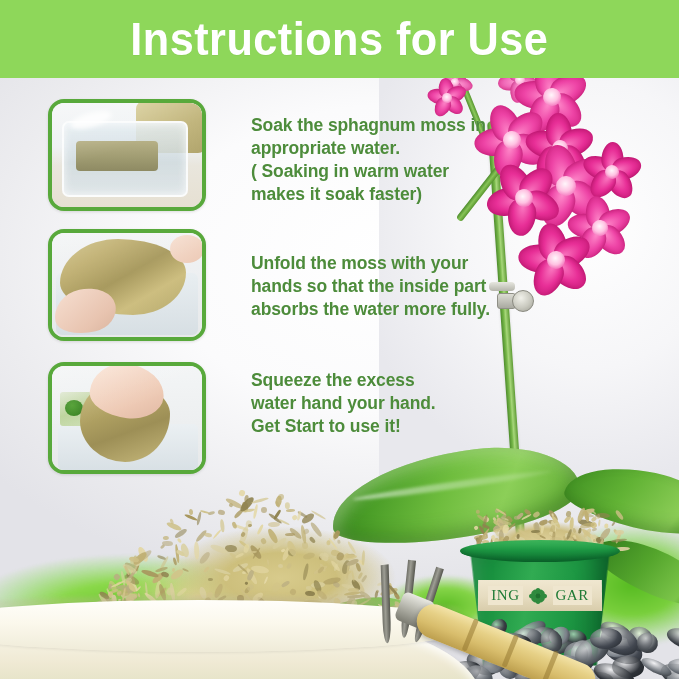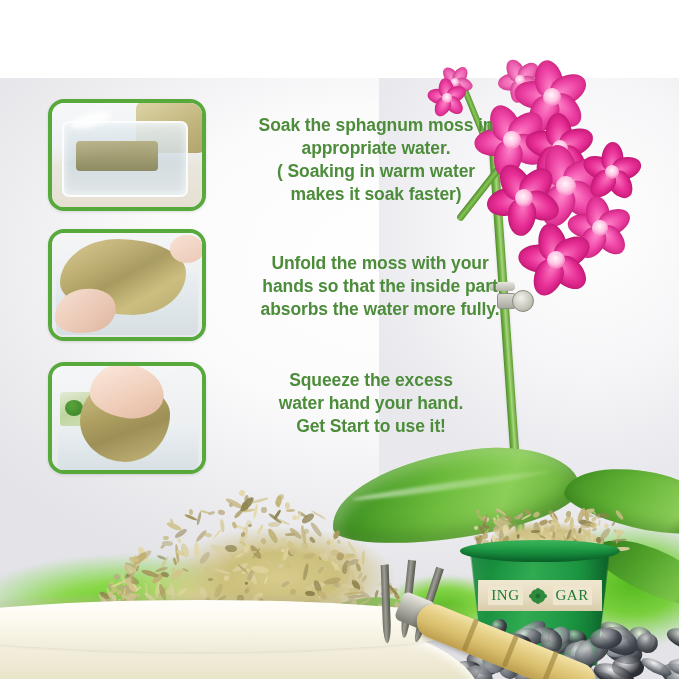--- a/index.html
+++ b/index.html
@@ -217,21 +217,21 @@
   .header-title{
     color:#ffffff;font-weight:bold;font-size:46px;
     letter-spacing:.5px;line-height:1;
     font-family:"Liberation Sans Narrow","Liberation Sans",sans-serif;
     transform:scaleX(.94);
     text-shadow:0 1px 0 rgba(0,0,0,.04);
     white-space:nowrap;
   }
 
   
-  .steps{position:absolute;left:0;top:78px;width:679px;height:420px;z-index:30;text-align:center;}
+  .steps{position:absolute;left:0;top:78px;width:679px;height:420px;z-index:30;}
   .step{position:absolute;display:flex;}
   .thumb{
     position:absolute;border:4px solid #58a93b;border-radius:16px;
     width:150px;height:104px;overflow:hidden;background:#eef2f4;
     box-shadow:0 1px 3px rgba(0,0,0,.12);
   }
   .thumb .ph{position:absolute;inset:0;}
   .steptext{
     position:absolute;color:#4d8c3b;font-weight:bold;
     font-size:17.5px;line-height:1.31;letter-spacing:-.1px;
@@ -1064,20 +1064,23 @@
       <div class="tine" style="left:404px;top:560px;transform:rotate(6deg);"></div>
       <div class="tine" style="left:424px;top:566px;transform:rotate(18deg);"></div>
       <div class="tool-ferrule"></div>
       <div class="tool-handle"></div>
       <div class="tool-ring" style="left:468px;top:617px;"></div>
       <div class="tool-ring" style="left:508px;top:633px;"></div>
       <div class="tool-ring" style="left:548px;top:649px;"></div>
     </div>
   </div>
 
+  <div class="header">
+    <div class="header-title">Instructions for Use</div>
+  </div>
 
   <div class="steps">
 
     <div class="step">
       <div class="thumb" style="left:48px;top:21px;">
         <div class="ph">
           <div class="t1-bg"></div>
           <div class="t1-back-moss"></div>
           <div class="t1-tray"></div>
           <div class="t1-inner"></div>

